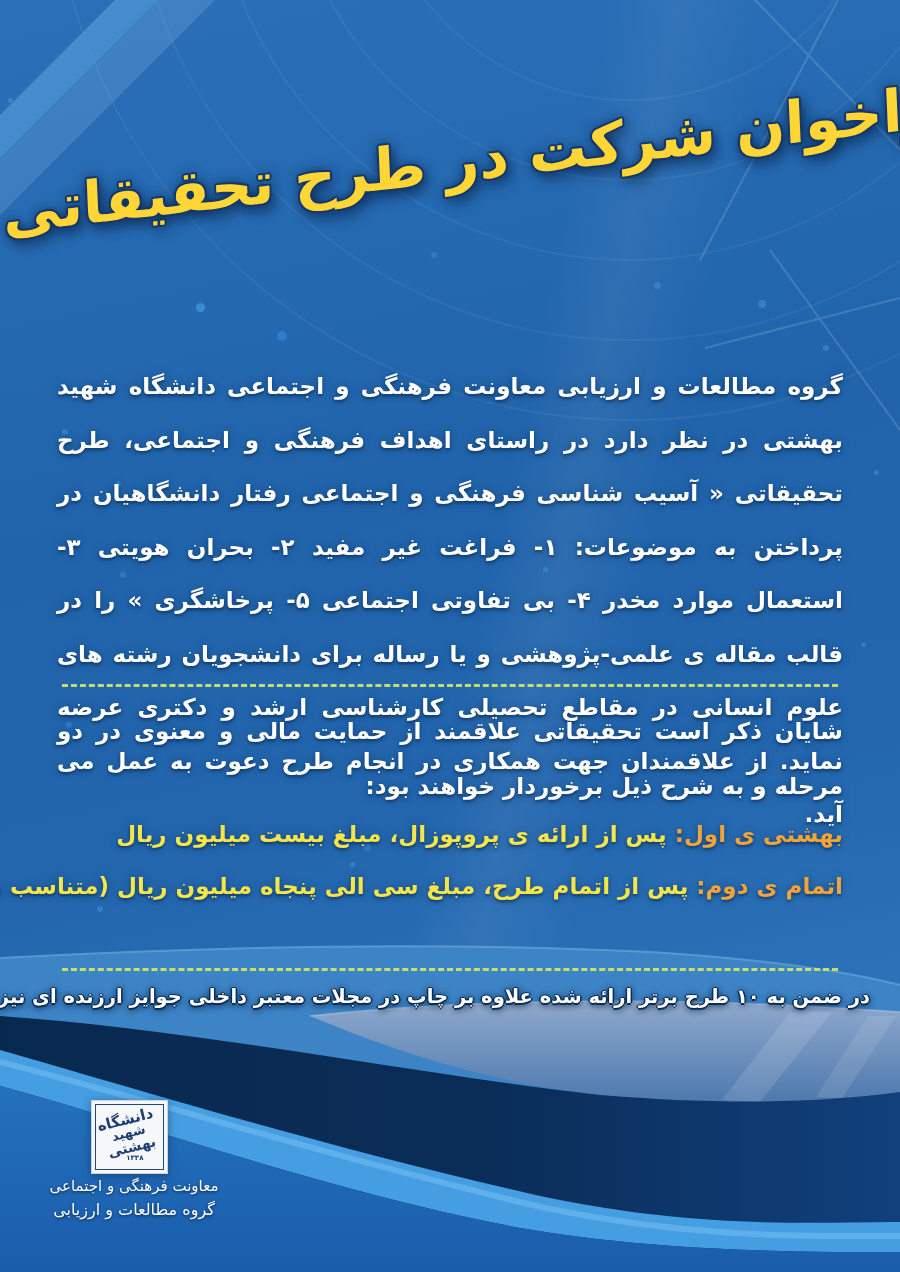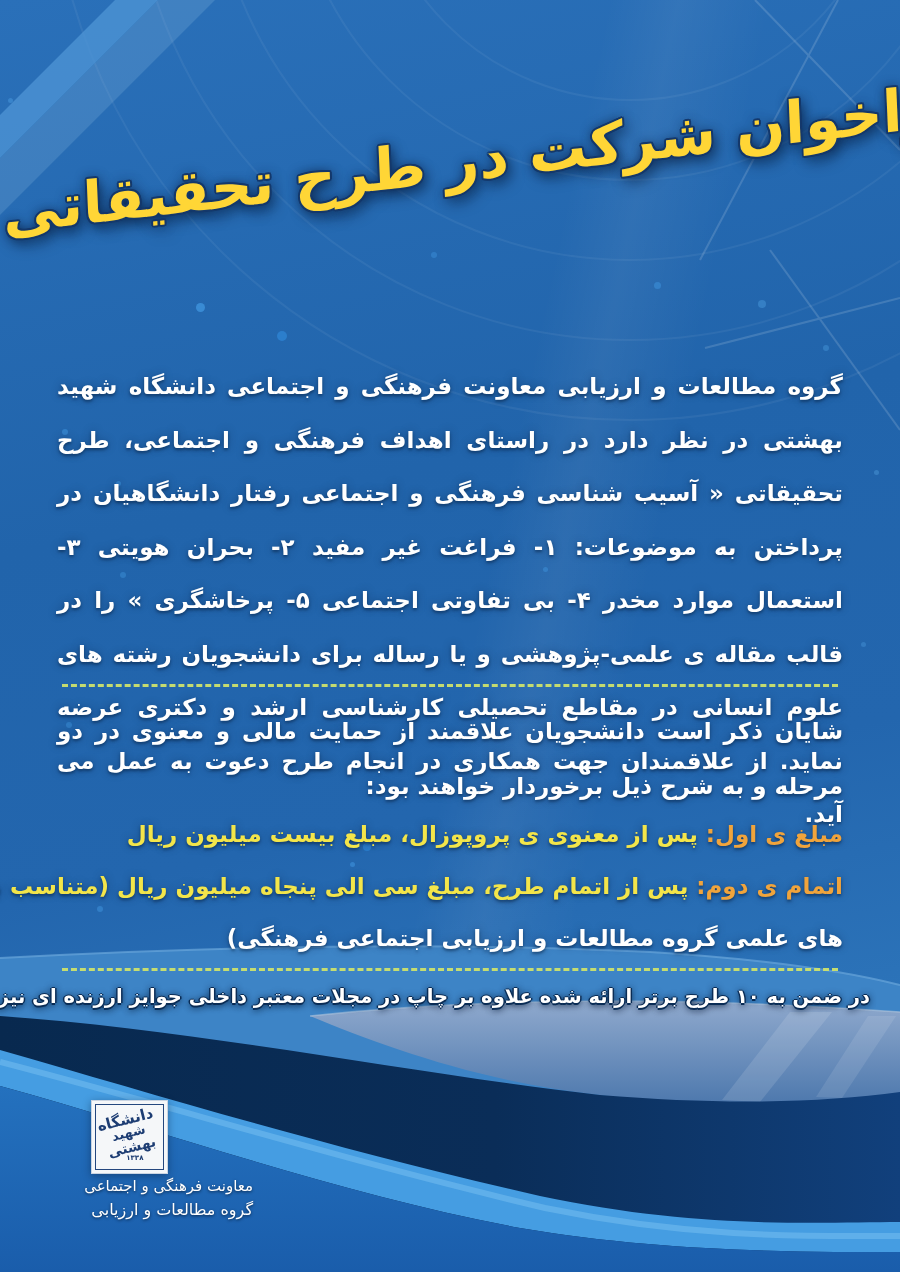--- a/index.html
+++ b/index.html
@@ -59,21 +59,21 @@
     background:#f5f7f9;border:1px solid #c9d4e2;
     box-shadow:0 2px 8px rgba(4,20,45,.4), inset 0 0 0 3px #f5f7f9, inset 0 0 0 4px #24477e;
     overflow:hidden;
   }
   .logo-cal{
     width:100%;height:100%;display:flex;flex-direction:column;justify-content:center;align-items:center;
     color:#1d3d73;font-weight:bold;transform:rotate(-14deg);line-height:14px;text-align:center;
   }
   .lg1{font-size:15px;} .lg2{font-size:13px;} .lg3{font-size:14px;}
   .lgy{font-size:7px;line-height:8px;letter-spacing:1px;transform:rotate(14deg);margin-top:1px;}
-  .cap{position:absolute;left:15px;width:238px;text-align:right;color:#ffffff;direction:rtl;
+  .cap{position:absolute;left:15px;width:238px;text-align:center;color:#ffffff;direction:rtl;
     text-shadow:0 1px 3px rgba(5,22,48,.8);}
   .cap1{top:1177px;font-size:15px;}
   .cap2{top:1200px;font-size:16px;}
 </style>
 </head>
 <body>
 
 <div class="poster">
 
   <svg class="deco" width="900" height="1272" viewBox="0 0 900 1272">
@@ -152,27 +152,26 @@
     <path d="M0,1086 C160,1130 340,1194 520,1228 C660,1252 800,1252 900,1252 L900,1272 L0,1272 Z" fill="url(#botg)"></path>
   </svg>
 
   <h1 class="title">فراخوان شرکت در طرح تحقیقاتی</h1>
 
   <div class="content">
     <p class="ptext p1">گروه مطالعات و ارزیابی معاونت فرهنگی و اجتماعی دانشگاه شهید بهشتی در نظر دارد در راستای اهداف فرهنگی و اجتماعی، طرح تحقیقاتی « آسیب شناسی فرهنگی و اجتماعی رفتار دانشگاهیان در پرداختن به موضوعات: ۱- فراغت غیر مفید ۲- بحران هویتی ۳- استعمال موارد مخدر ۴- بی تفاوتی اجتماعی ۵- پرخاشگری » را در قالب مقاله ی علمی-پژوهشی و یا رساله برای دانشجویان رشته های علوم انسانی در مقاطع تحصیلی کارشناسی ارشد و دکتری عرضه نماید. از علاقمندان جهت همکاری در انجام طرح دعوت به عمل می آید.</p>
 
     <div class="dash dash1"></div>
 
-    <p class="ptext p2">شایان ذکر است دانشجویان علاقمند از حمایت مالی و معنوی در دو مرحله و به شرح ذیل برخوردار خواهند بود:</p>
+    <p class="ptext p2">شایان ذکر است تحقیقاتی علاقمند از حمایت مالی و معنوی در دو مرحله و به شرح ذیل برخوردار خواهند بود:</p>
 
-    <p class="stage stage1"><span class="lbl">مبلغ ی اول:</span><span class="ytxt"> پس از معنوی ی پروپوزال، مبلغ بیست میلیون ریال</span></p>
+    <p class="stage stage1"><span class="lbl">بهشتی ی اول:</span><span class="ytxt"> پس از ارائه ی پروپوزال، مبلغ بیست میلیون ریال</span></p>
 
     <p class="stage stage2"><span class="lbl">اتمام ی دوم:</span><span class="ytxt"> پس از اتمام طرح، مبلغ سی الی پنجاه میلیون ریال (متناسب با ارزیابی</span></p>
 
-    <p class="stage stage2cont">های علمی گروه مطالعات و ارزیابی اجتماعی فرهنگی)</p>
 
     <div class="dash dash2"></div>
 
     <p class="note">در ضمن به ۱۰ طرح برتر ارائه شده علاوه بر چاپ در مجلات معتبر داخلی جوایز ارزنده ای نیز تعلق می گیرد.</p>
   </div>
 
   <div class="logo-block">
     <div class="logo-box">
       <div class="logo-cal">
         <div class="lg1">دانشگاه</div>

